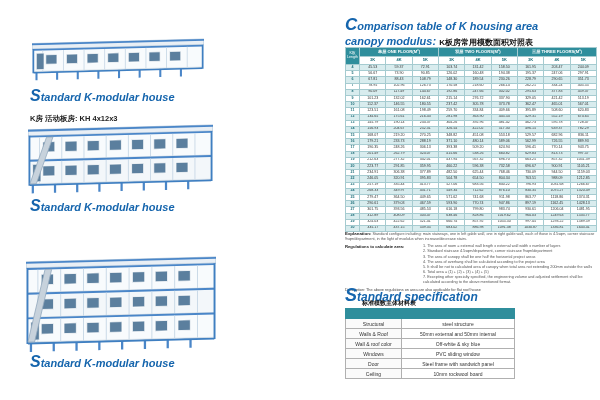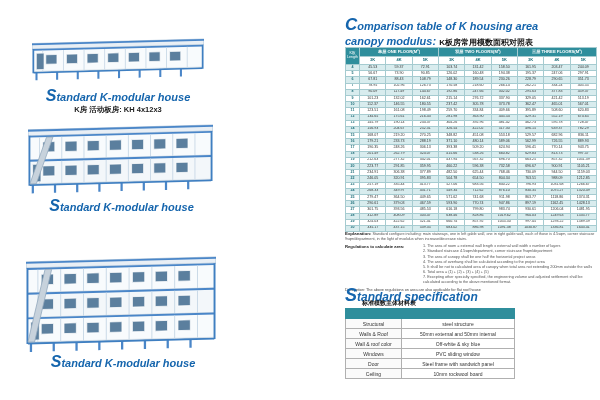--- a/index.html
+++ b/index.html
@@ -1,23 +1,23 @@
 <!DOCTYPE html>
 <html><head>
 <meta charset="utf-8">
 <style>
   html,body{margin:0;padding:0;background:#e8e8e8;}
   .page{position:relative;width:600px;height:400px;background:#ffffff;overflow:hidden;
         font-family:"Liberation Sans", sans-serif;color:#333;}
   
   .building-svg{position:absolute;transform:skewY(-1.5deg);}
-  .b-label{position:absolute;text-align:center;}
+  .b-label{position:absolute;text-align:left;}
   .b-title{color:#1565ad;font-style:italic;font-weight:bold;font-size:11px;line-height:1;}
   .b-title::first-letter{font-size:16px;}
-  .b-sub{font-size:7.5px;font-weight:bold;color:#222;margin-top:1px;}
+  .b-sub{font-size:7.5px;font-weight:bold;color:#222;margin-top:10px;}
   
   .comp-title{position:absolute;left:345px;top:15px;width:255px;color:#1565ad;
               font-style:italic;font-weight:bold;font-size:11px;line-height:1.15;}
   .comp-title::first-letter{font-size:17px;}
   .comp-title .zh{font-style:normal;color:#111;font-size:8px;font-weight:bold;}
   table.comp{position:absolute;left:345px;top:47px;width:252px;border-collapse:collapse;
              table-layout:fixed;font-size:3.6px;}
   table.comp th,table.comp td{border:0.5px solid #a5cbd0;padding:0;text-align:center;
              height:5.2px;line-height:1.1;overflow:hidden;white-space:nowrap;font-weight:normal;}
   table.comp .grp{background:#2f8e9c;color:#ffffff;font-size:4.2px;height:8px;font-weight:bold;}

